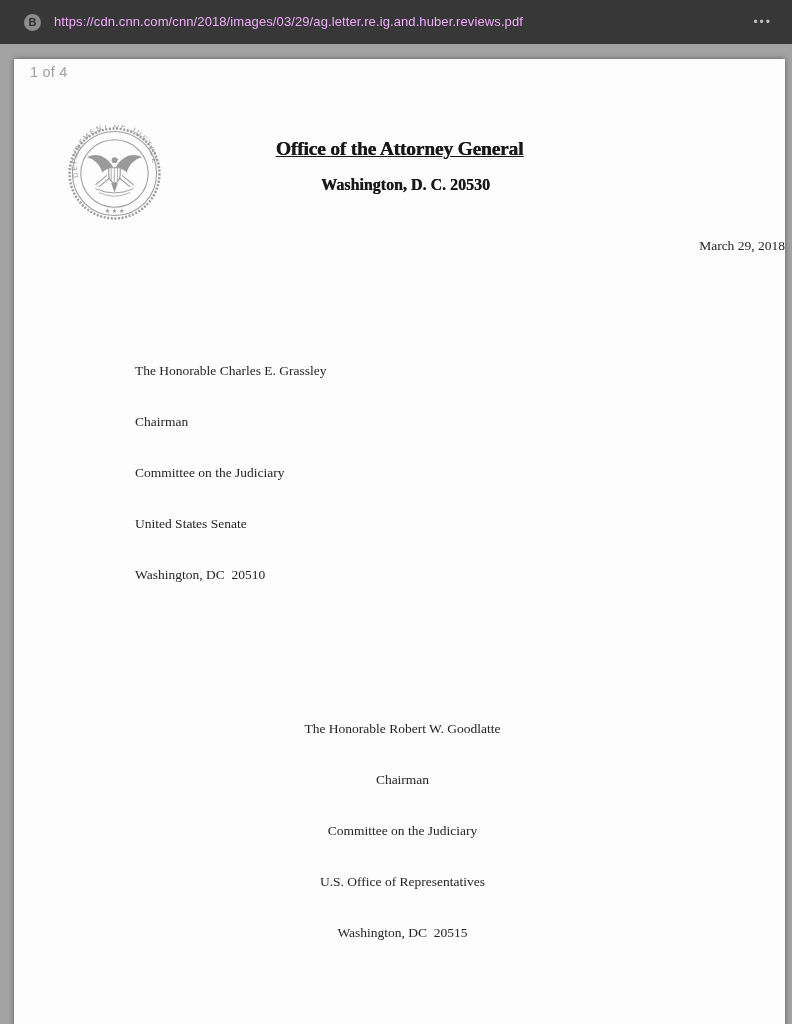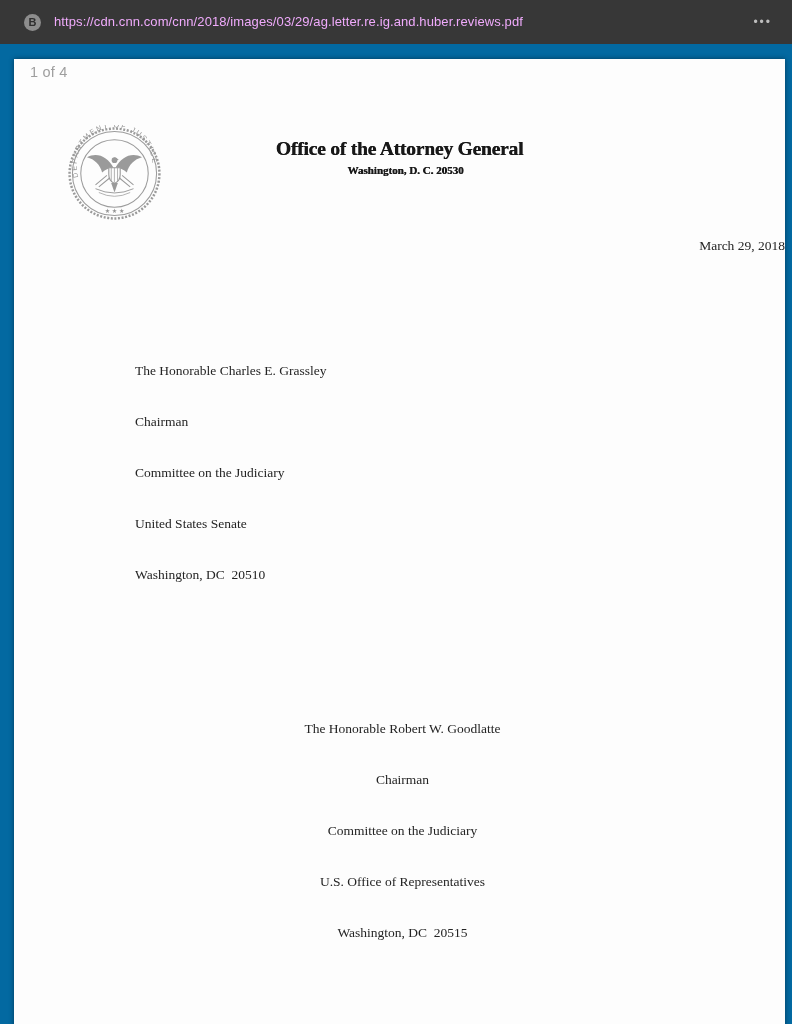--- a/index.html
+++ b/index.html
@@ -30,21 +30,21 @@
     letter-spacing: 0.1px;
   }
   .menu-dots {
     color: #bdbdbd; font-size: 12px; letter-spacing: 2px;
     flex: 0 0 auto; cursor: pointer; line-height: 44px;
   }
 
   
   .canvas {
     position: absolute; top: 44px; left: 0; right: 0; bottom: 0;
-    background: #0369a1; overflow: hidden;
+    background: #a3a3a3; overflow: hidden;
   }
   .page {
     position: absolute; left: 14px; top: 15px; width: 771px; height: 1100px;
     background: #fdfdfd;
     box-shadow: 0 0 5px rgba(0,0,0,0.45);
   }
   .page-indicator {
     position: absolute; left: 16px; top: 5px;
     font-size: 14.5px; color: #9e9e9e; letter-spacing: 0.2px;
   }
@@ -52,23 +52,24 @@
   
   .seal { position: absolute; left: 53px; top: 66px; width: 95px; height: 97px; }
   .letterhead {
     position: absolute; left: 0; right: 0; top: 79px;
     text-align: center; color: #181818;
     font-family: "Liberation Serif", serif;
   }
   .lh-office {
     font-size: 19.5px; font-weight: 700; letter-spacing: -0.2px;
     text-shadow: 0.4px 0 0 #181818;
+    text-decoration: underline;
   }
   .lh-city {
-    font-size: 11px; font-weight: 700; margin-top: 4px;
+    font-size: 16px; font-weight: 700; margin-top: 16px;
     text-shadow: 0.4px 0 0 #181818;
     padding-left: 12px;
   }
 
   
   .letter-date {
     position: absolute; left: 0; right: 0; top: 179px;
     text-align: right;
     font: 13.5px "Liberation Serif", serif; color: #242424;
   }

